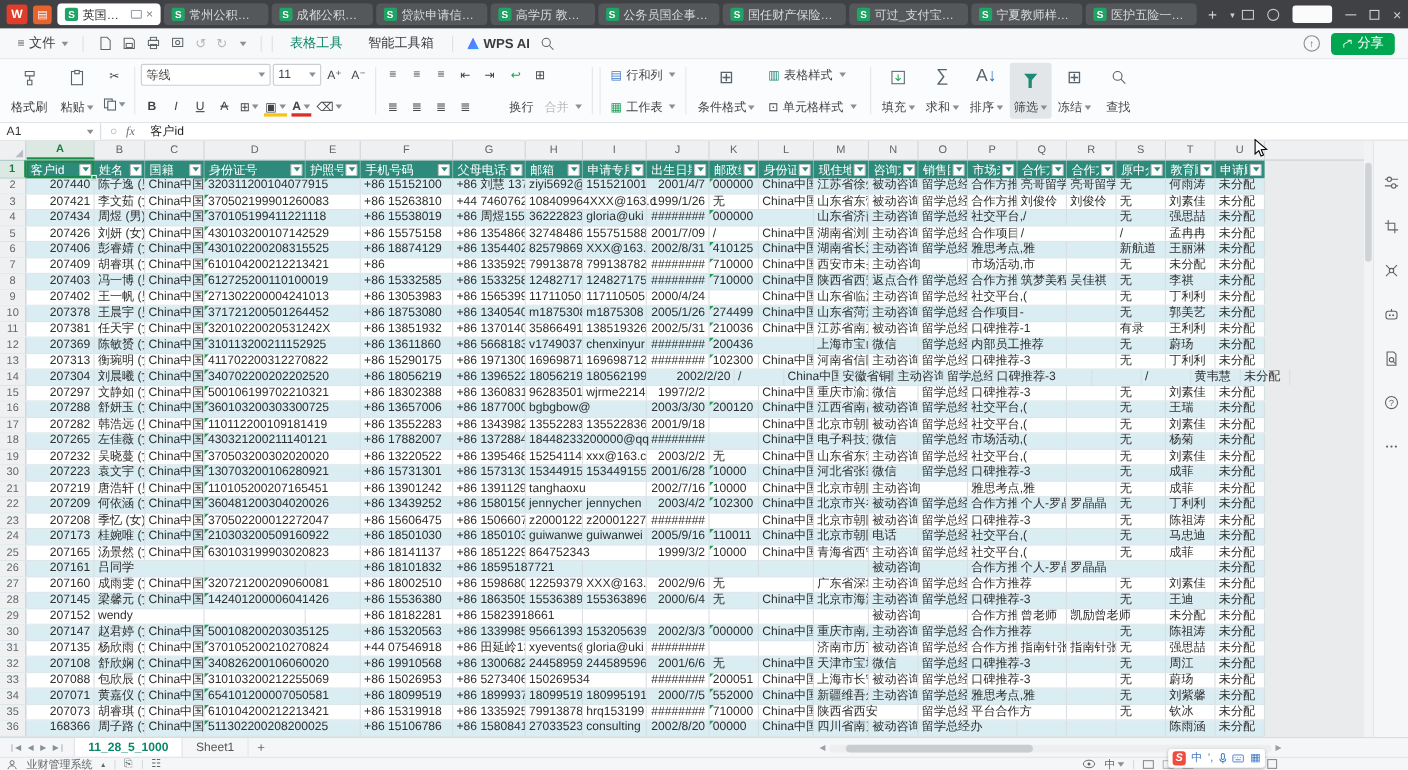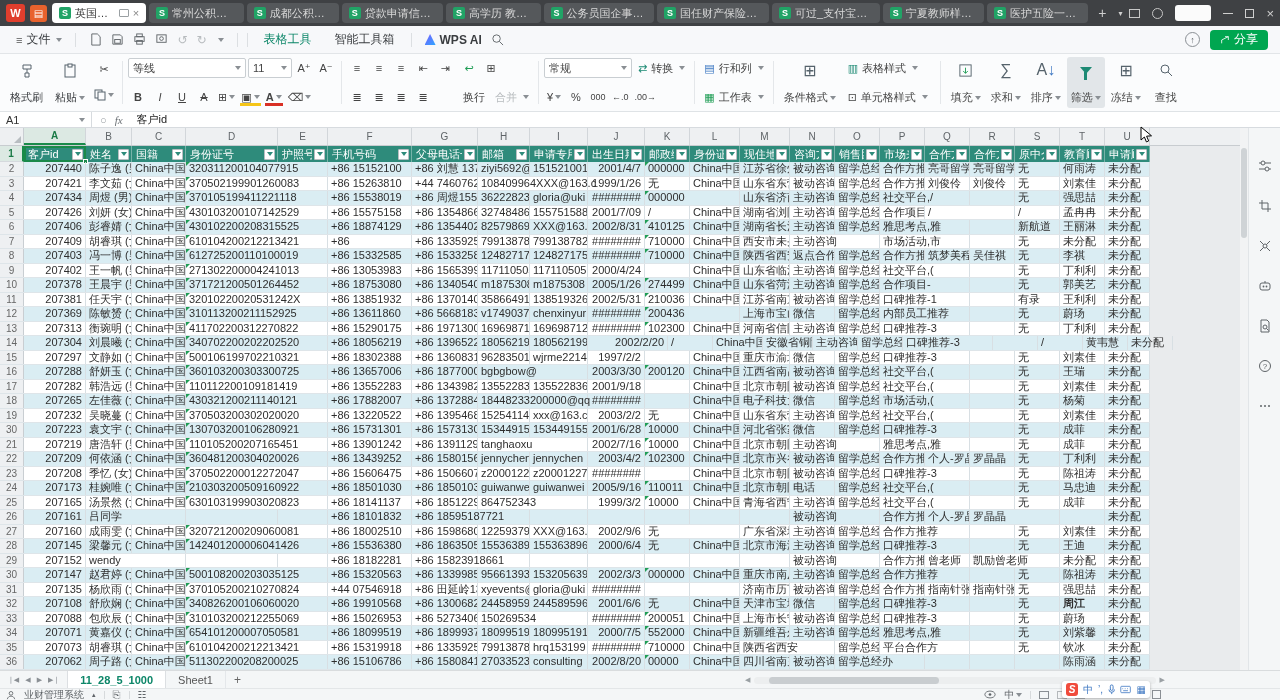--- a/index.html
+++ b/index.html
@@ -347,40 +347,20 @@
         <span class="wide-sbtn">
             <span>换行</span>
           </span>
         <span class="wide-sbtn gray">
             <span>合并</span>
             <i class="car"></i>
           </span>
       </div>
     </div>
     <i class="vsep"></i>
-    <div class="rcol">
-      <div class="rrow">
-        <span class="combo fmt-combo">
-            <span>常规</span>
-            <i class="car"></i>
-          </span>
-        <span class="wide-sbtn">
-            <span class="tealtxt">⇄</span>
-            <span>转换</span>
-            <i class="car"></i>
-          </span>
-      </div>
-      <div class="rrow">
-        <span class="sbtn">¥<i class="car"></i></span>
-        <span class="sbtn">%</span>
-        <span class="sbtn" style="font-size:9px">000</span>
-        <span class="sbtn" style="font-size:9px">←.0</span>
-        <span class="sbtn" style="font-size:9px">.00→</span>
-      </div>
-    </div>
     <i class="vsep"></i>
     <div class="rcol">
       <div class="rrow">
         <span class="wide-sbtn">
             <span class="bluetxt">▤</span>
             <span>行和列</span>
             <i class="car"></i>
           </span>
       </div>
       <div class="rrow">
@@ -1358,21 +1338,21 @@
           <div class="td ar" style="width: 57px;">2001/6/6</div>
           <div class="td" style="width: 45px;">无</div>
           <div class="td" style="width: 50px;">China中国</div>
           <div class="td" style="width: 50px;">天津市宝坻</div>
           <div class="td" style="width: 45px;">微信</div>
           <div class="td" style="width: 45px;">留学总经办</div>
           <div class="td ov" style="width: 45px;">口碑推荐-3</div>
           <div class="td" style="width: 45px;"></div>
           <div class="td" style="width: 45px;"></div>
           <div class="td" style="width: 45px;">无</div>
-          <div class="td" style="width: 45px; font-weight: bold;">周江</div>
+          <div class="td" style="width: 45px;">周江</div>
           <div class="td" style="width: 45px;">未分配</div>
         </div>
         <div class="tr">
           <div class="rn">33</div>
           <div class="td ar" style="width: 62px;">207088</div>
           <div class="td" style="width: 46px;">包欣辰 (女</div>
           <div class="td" style="width: 54px;">China中国</div>
           <div class="td tri ov" style="width: 92px;">310103200212255069</div>
           <div class="td" style="width: 50px;"></div>
           <div class="td" style="width: 84px;">+86 15026953</div>
@@ -1435,21 +1415,21 @@
           <div class="td" style="width: 45px;">留学总经办</div>
           <div class="td ov" style="width: 45px;">平台合作方</div>
           <div class="td" style="width: 45px;"></div>
           <div class="td" style="width: 45px;"></div>
           <div class="td" style="width: 45px;">无</div>
           <div class="td" style="width: 45px;">钦冰</div>
           <div class="td" style="width: 45px;">未分配</div>
         </div>
         <div class="tr band">
           <div class="rn">36</div>
-          <div class="td ar" style="width: 62px;">207062</div>
+          <div class="td ar" style="width: 62px;">168366</div>
           <div class="td" style="width: 46px;">周子路 (女</div>
           <div class="td" style="width: 54px;">China中国</div>
           <div class="td tri ov" style="width: 92px;">511302200208200025</div>
           <div class="td" style="width: 50px;"></div>
           <div class="td" style="width: 84px;">+86 15106786</div>
           <div class="td" style="width: 66px;">+86 15808419901</div>
           <div class="td" style="width: 52px;">270335230</div>
           <div class="td" style="width: 58px;">consulting</div>
           <div class="td ar" style="width: 57px;">2002/8/20</div>
           <div class="td tri" style="width: 45px;">00000</div>

